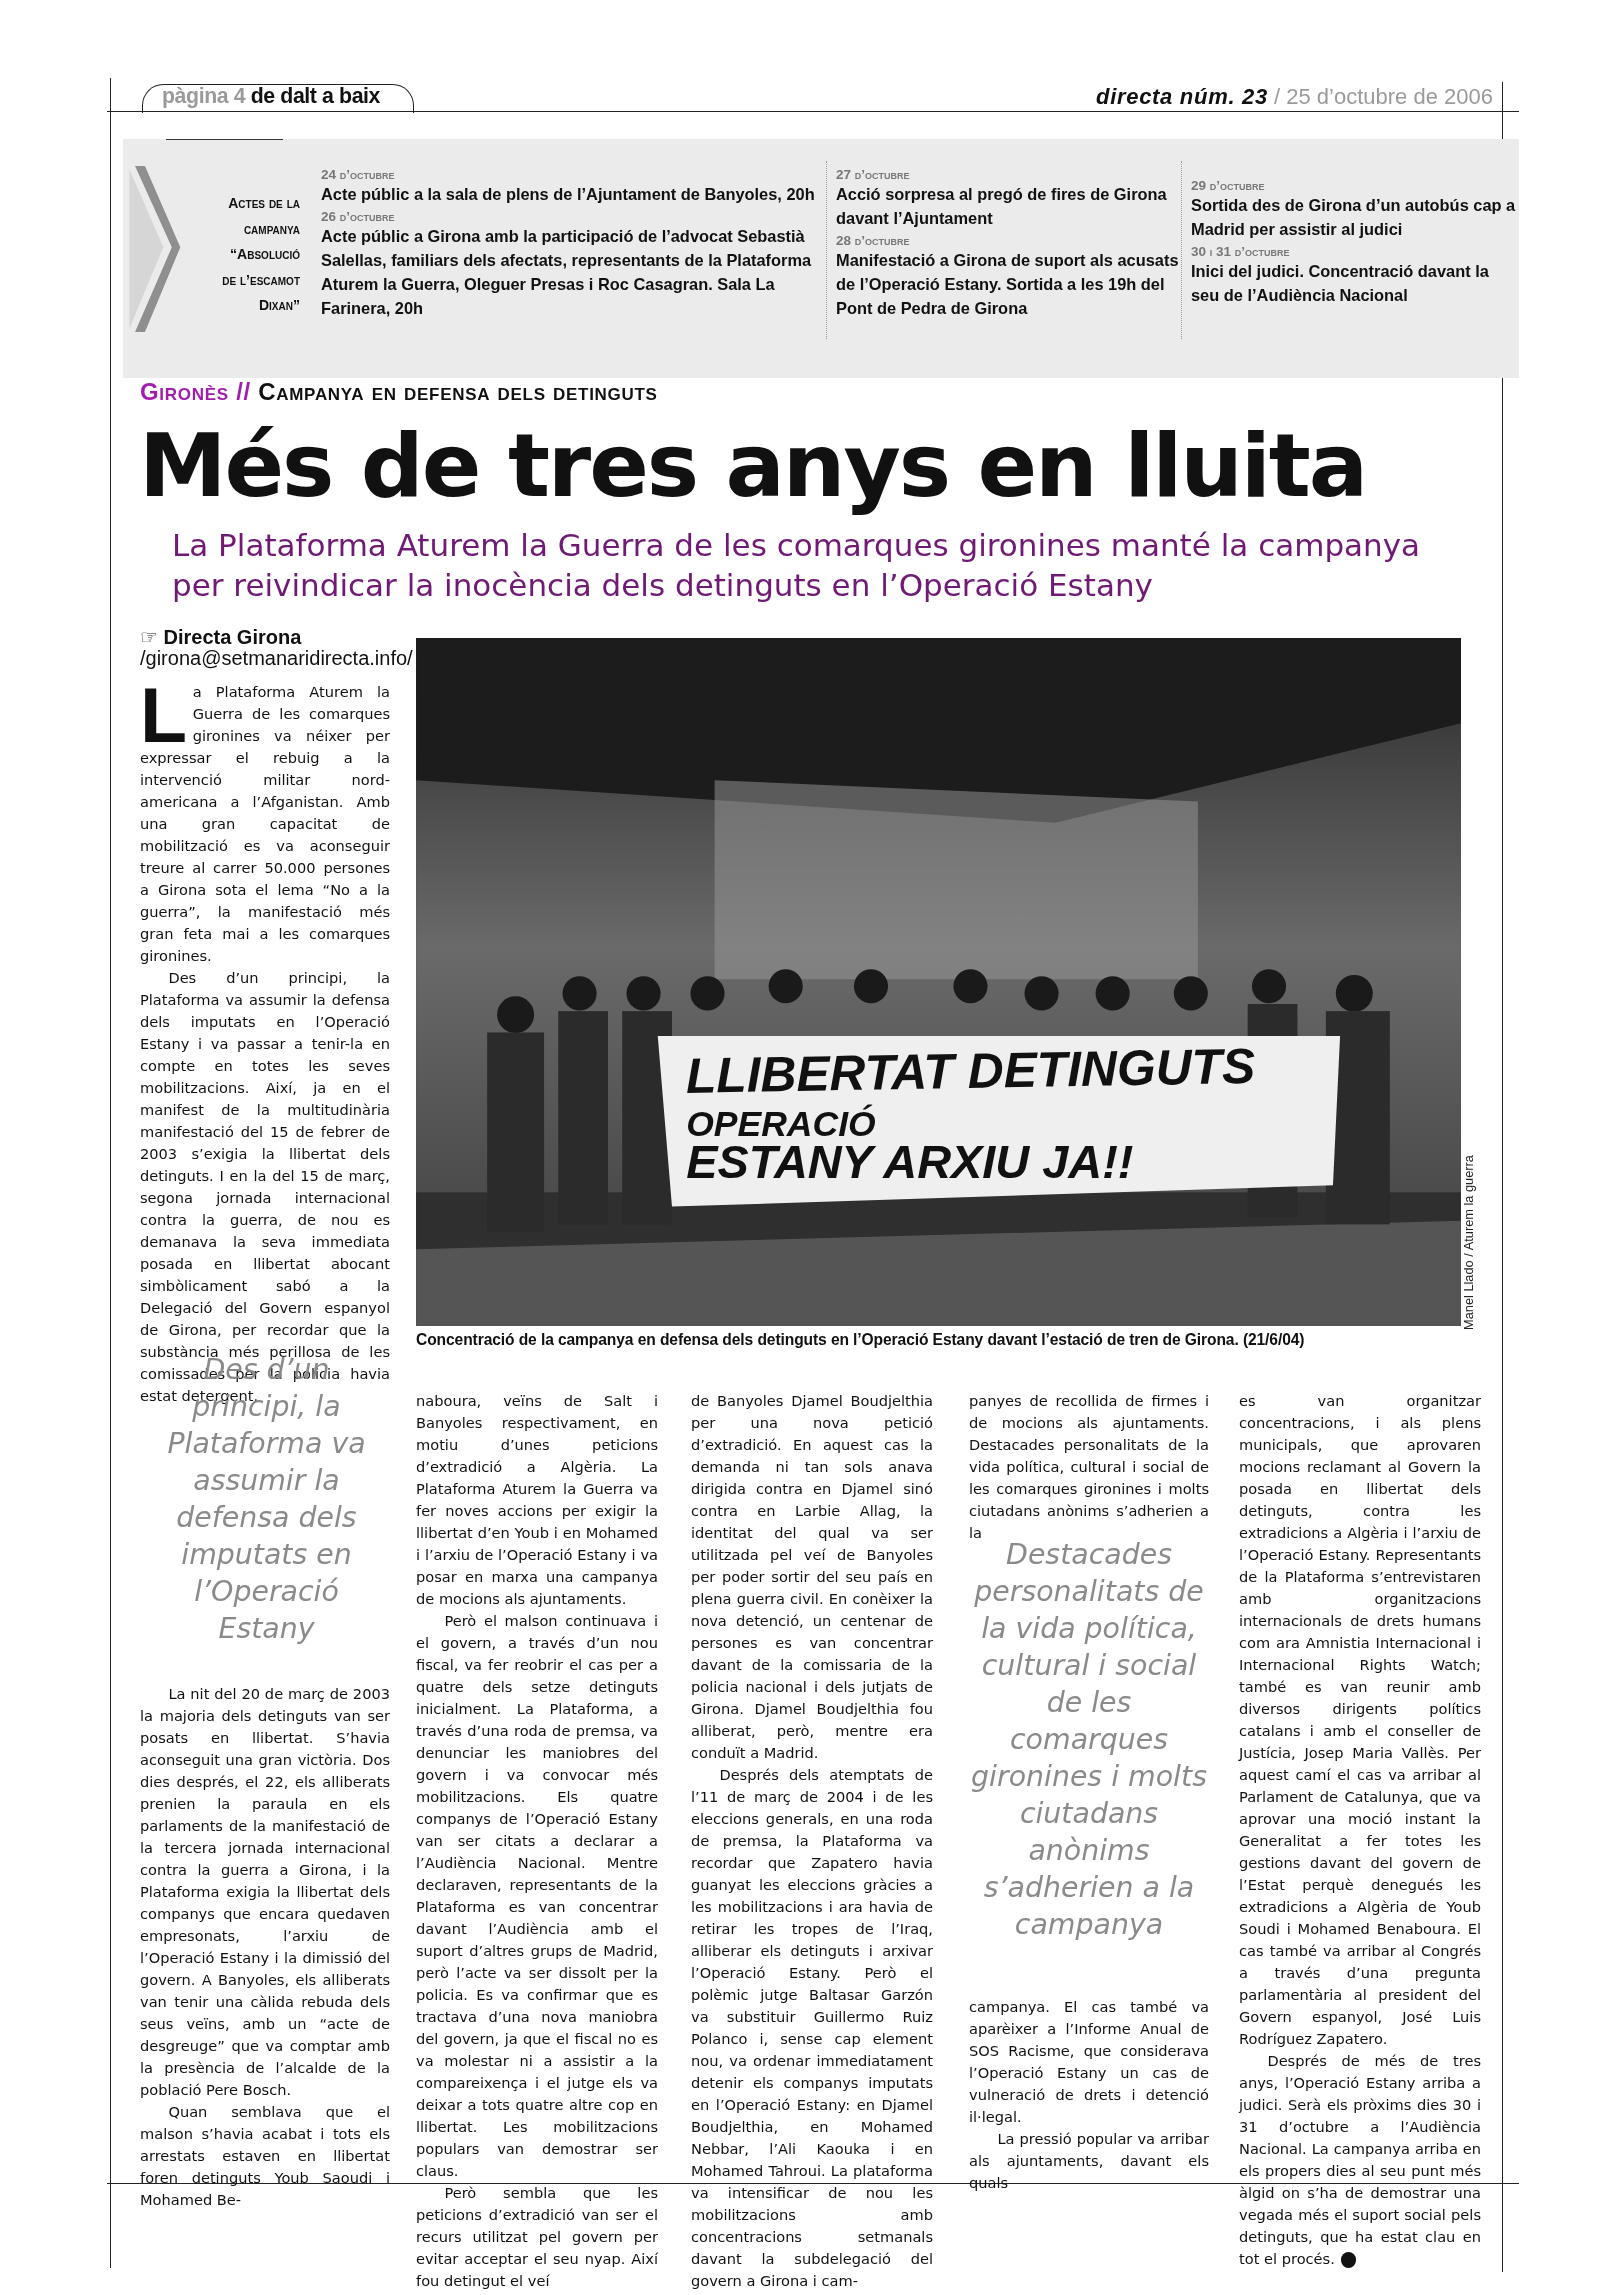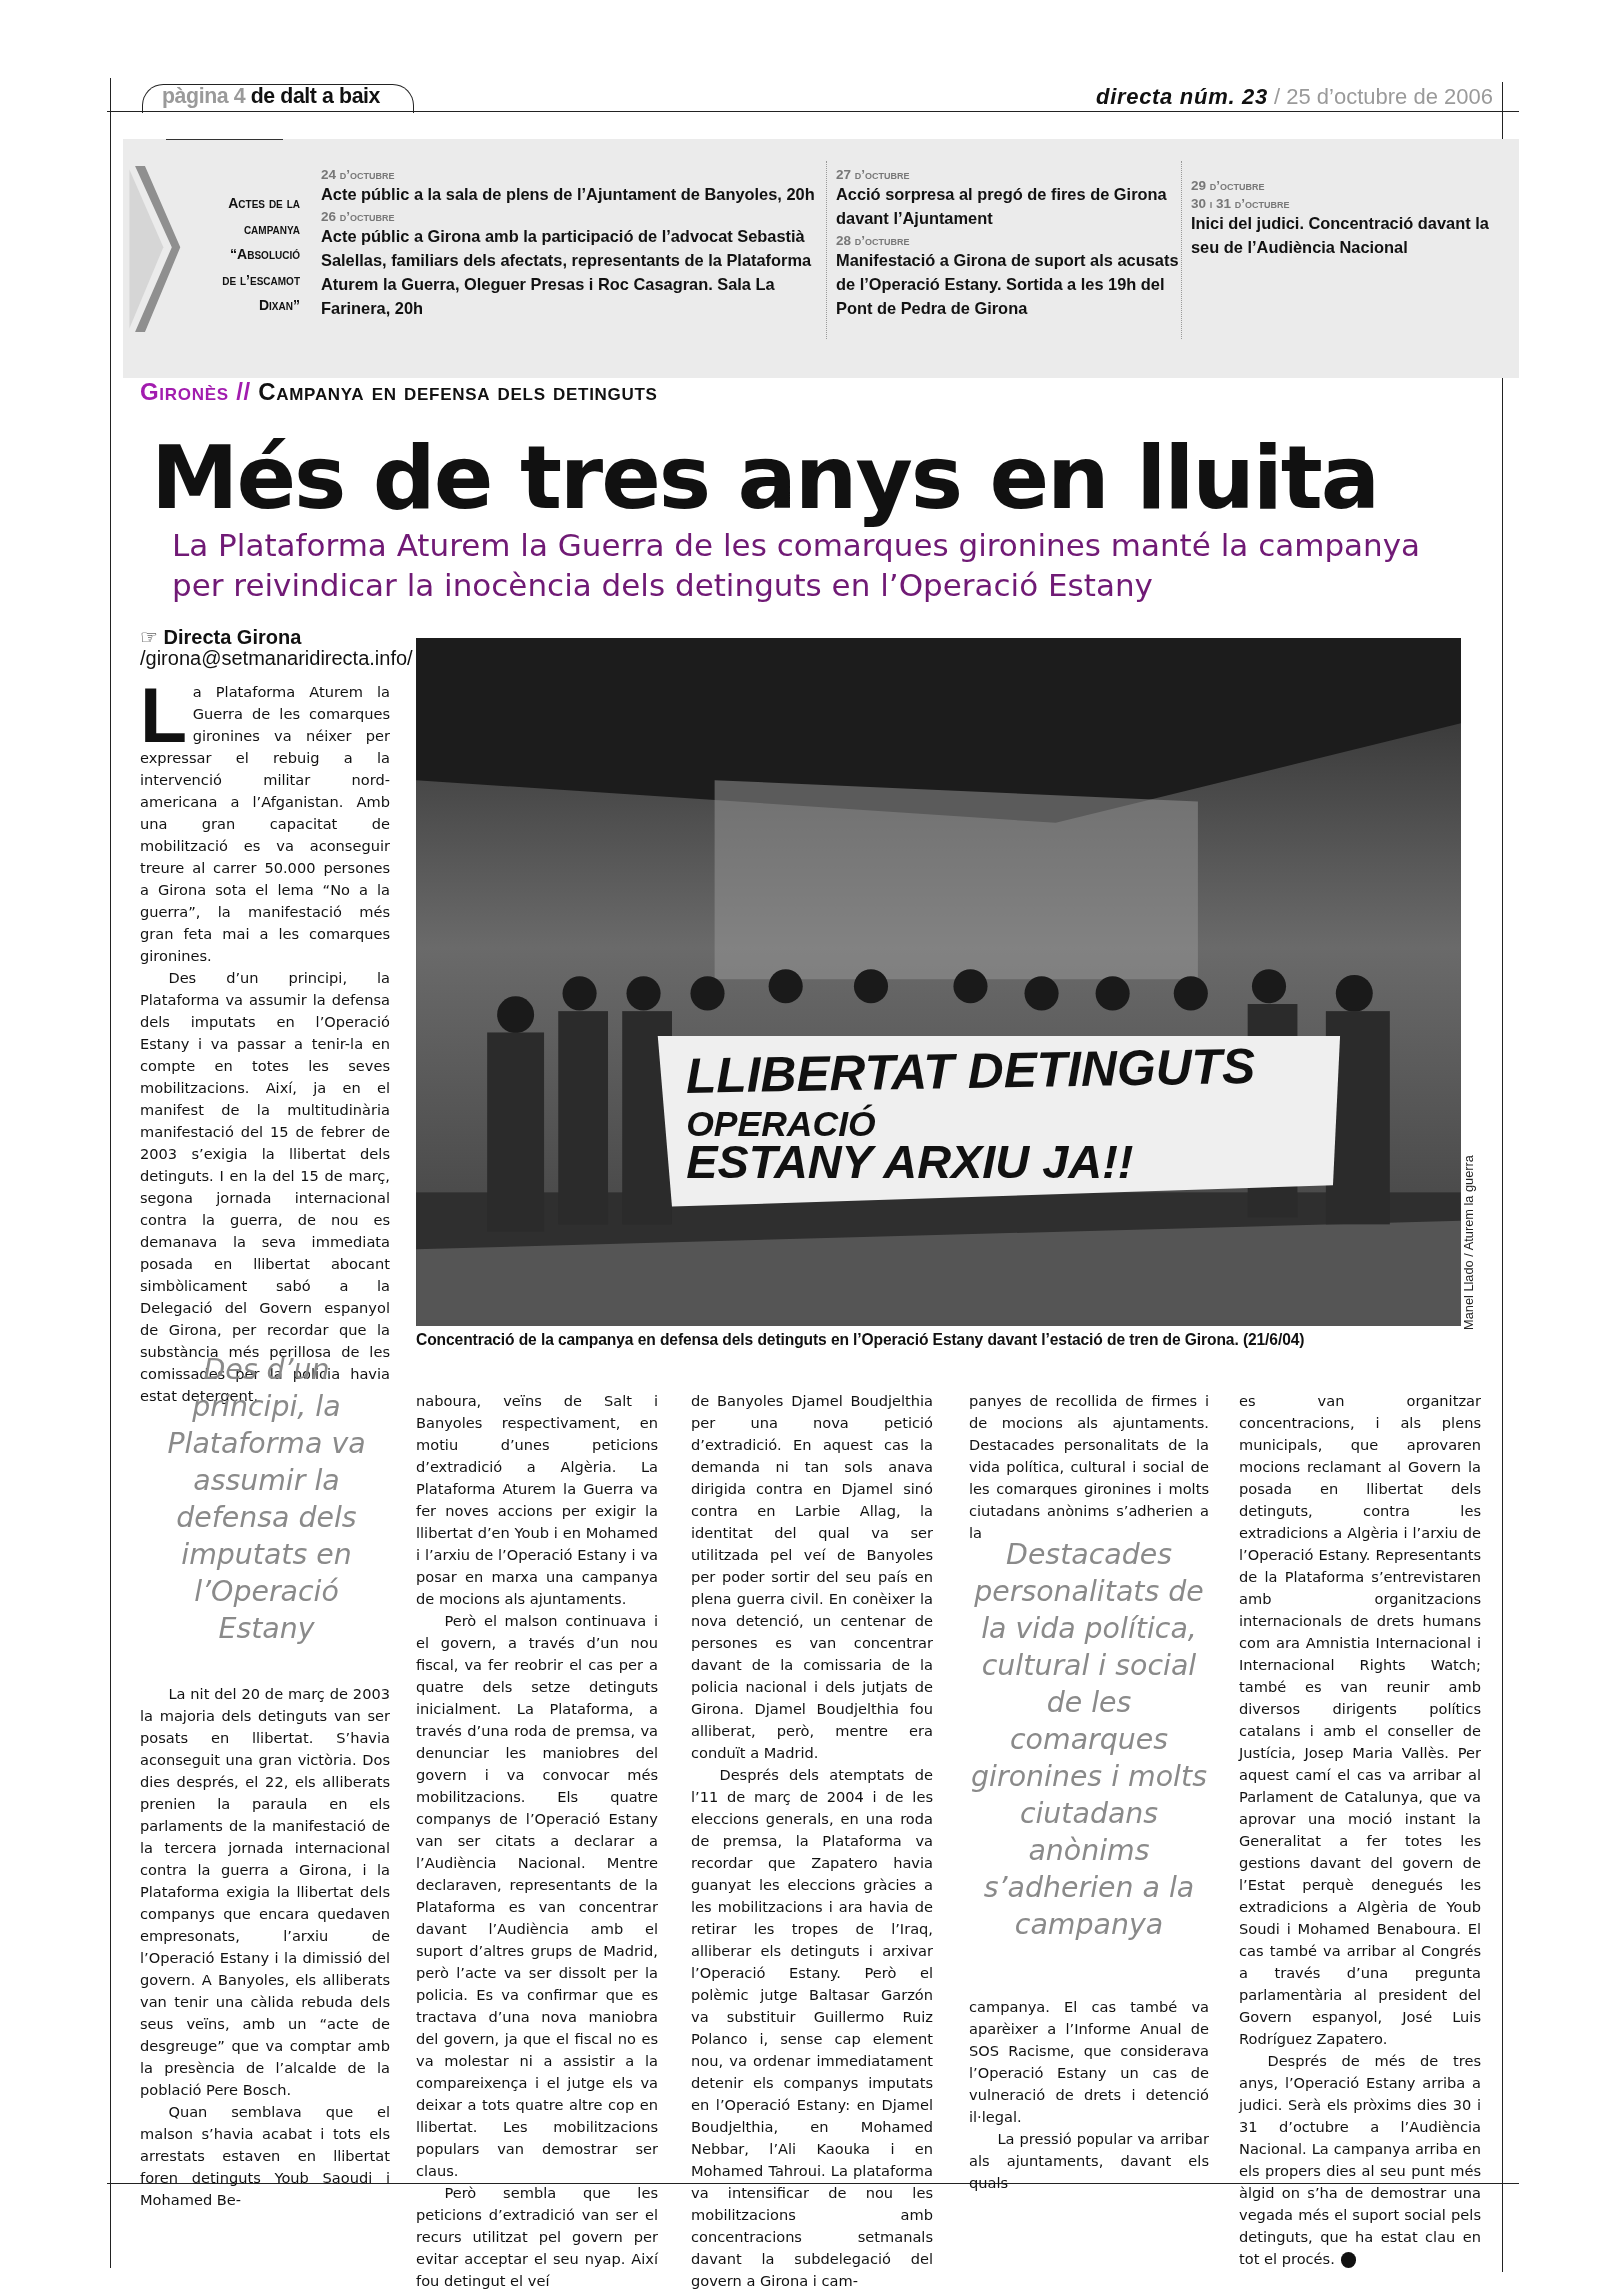--- a/index.html
+++ b/index.html
@@ -93,30 +93,31 @@
 <div class="ev-col" style="left:836px; width:348px;">
   <div class="ev-date">27 d’octubre</div>
   <div class="ev-text">Acció sorpresa al pregó de fires de Girona davant l’Ajuntament</div>
   <div class="ev-date">28 d’octubre</div>
   <div class="ev-text">Manifestació a Girona de suport als acusats de l’Operació Estany. Sortida a les 19h del Pont de Pedra de Girona</div>
 </div>
 
 <div class="dotsep" style="left:1181px;"></div>
 <div class="ev-col" style="left:1013px; top:175px; width:327px; margin-left:178px;">
   <div class="ev-date">29 d’octubre</div>
+  <div class="ev-text">Sortida des de Girona d’un autobús cap a Madrid per assistir al judici</div>
   <div class="ev-date">30 i 31 d’octubre</div>
   <div class="ev-text">Inici del judici. Concentració davant la seu de l’Audiència Nacional</div>
 </div>
 
 <div class="section">
   <span class="grey">Gironès</span>
   <span class="grey">//</span>
   <span>Campanya en defensa dels detinguts</span>
 </div>
-<h1 class="headline" style="margin:12px;">Més de tres anys en lluita</h1>
+<h1 class="headline" style="margin:0;">Més de tres anys en lluita</h1>
 <div class="subhead">La Plataforma Aturem la Guerra de les comarques gironines manté la campanya per reivindicar la inocència dels detinguts en l’Operació Estany</div>
 
 <div class="byline">
   <div><span>☞</span> <span class="name">Directa Girona</span></div>
   <div>/girona@setmanaridirecta.info/</div>
 </div>
 
 <div class="photo">
   <svg width="1045" height="688" viewBox="0 0 1470 968">
     <defs>

